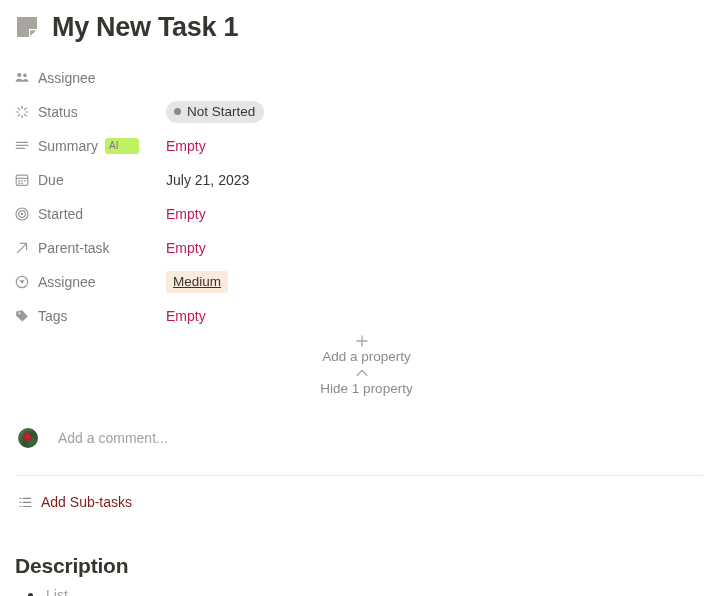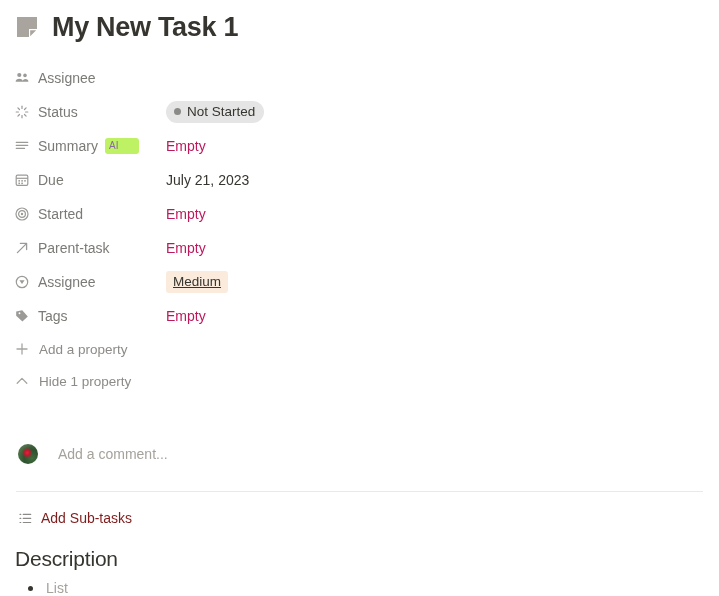--- a/index.html
+++ b/index.html
@@ -138,35 +138,36 @@
     color: #37352f;
     text-decoration: underline;
   }
 
   .prop-action {
     display: flex;
     align-items: center;
     height: 32px;
     color: #8d8b87;
     font-size: 13.5px;
+    flex-direction: column;
   }
   .prop-action .ico {
     width: 16px;
     height: 16px;
     margin-right: 9px;
     flex: 0 0 16px;
     display: block;
     color: #a6a5a1;
   }
 
   
   .comment-row {
     display: flex;
     align-items: center;
-    margin-top: 44px;
+    margin-top: 28px;
     padding-left: 18px;
     height: 26px;
   }
   .comment-placeholder {
     margin-left: 12px;
     color: #a5a29c;
     font-size: 14px;
   }
 
   
@@ -192,24 +193,24 @@
   }
   .subtasks-label {
     font-size: 14px;
     color: #7f1d1d;
     font-weight: 500;
   }
 
   
   .description-heading {
     font-size: 21px;
-    font-weight: normal;
+    font-weight: bold;
     color: #37352f;
     padding-left: 15px;
-    margin-top: 18px;
+    margin-top: 41px;
     letter-spacing: -0.2px;
   }
   .bullet-list {
     margin: 9px 0 0 0;
     padding-left: 15px;
     list-style: none;
   }
   .bullet-item {
     display: flex;
     align-items: center;

